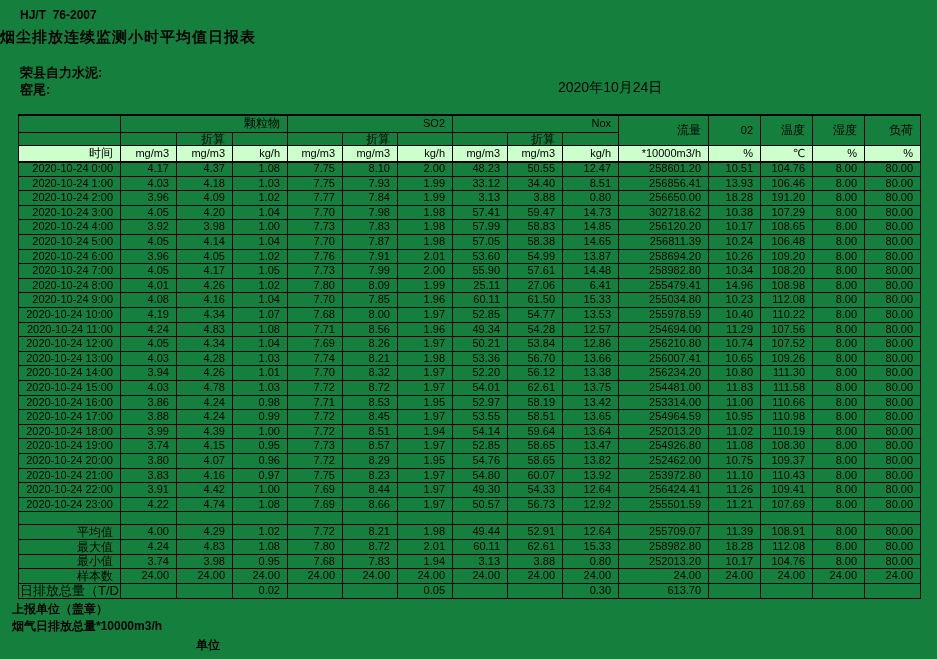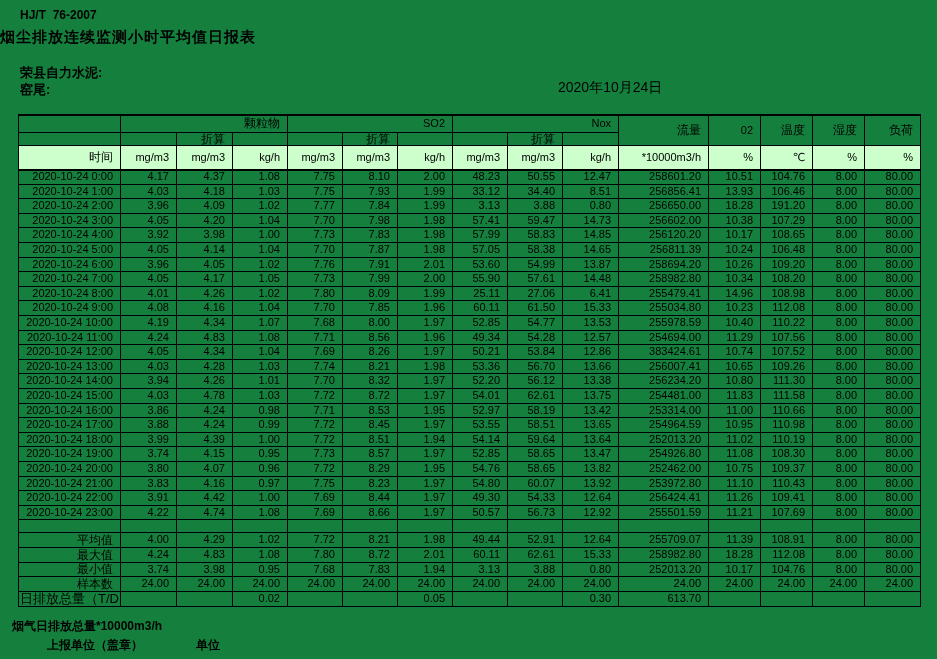--- a/index.html
+++ b/index.html
@@ -6,28 +6,28 @@
   body{width:937px;height:659px;background:#fff;color:#000;
        font-family:"Liberation Sans","DejaVu Sans",sans-serif;}
   .page{position:relative;width:937px;height:659px;overflow:hidden;background:#15803d;}
   .abs{position:absolute;white-space:pre;}
   .std{left:20px;top:8px;font-size:12px;font-weight:bold;}
   .title{left:0;top:28px;width:662px;text-align:left;font-size:15px;font-weight:bold;letter-spacing:1px;}
   .company{left:20px;top:64px;font-size:13px;font-weight:bold;}
   .kiln{left:20px;top:81px;font-size:13px;font-weight:bold;}
   .date{left:558px;top:79px;font-size:14px;}
   .note{left:12px;top:618px;font-size:12px;font-weight:bold;}
-  .report-unit{left:12px;top:637px;font-size:12px;font-weight:bold;margin-left:35px;}
+  .report-unit{left:12px;top:601px;font-size:12px;font-weight:bold;}
   .unit{left:196px;top:637px;font-size:12px;font-weight:bold;}
 
   table.report{position:absolute;left:18px;top:114px;width:902px;
     border-collapse:collapse;table-layout:fixed;font-size:11px;}
   table.report td{border:1px solid #000;padding:0 7px 0 1px;text-align:right;
     overflow:hidden;white-space:nowrap;line-height:1.05;}
-  tr.h1{height:17px;} tr.h2{height:13px;} tr.h3{height:24px;border-radius:7px;}
+  tr.h1{height:17px;} tr.h2{height:13px;} tr.h3{height:16px;border-radius:7px;}
   tr.h1 td{border-top:2px solid #000;margin-top:24px;}
   tr.h3 td{border-bottom:2px solid #000;}
   td.c{text-align:center;padding:0 1px;}
   td.cjk{font-size:12px;}
   .green{background:#ccffcc;}
   tr.data-row{height:14.6px;}
   tr.sep-row{height:13px;}
   tr.summary-row{height:14.7px;}
   td.time{padding-right:4px;}
   td.slabel{font-size:12px;padding-right:4px;}
@@ -159,21 +159,21 @@
           <td class="time">2020-10-24 3:00</td>
           <td>4.05</td>
           <td>4.20</td>
           <td>1.04</td>
           <td>7.70</td>
           <td>7.98</td>
           <td>1.98</td>
           <td>57.41</td>
           <td>59.47</td>
           <td>14.73</td>
-          <td>256602.00</td>
+          <td>302718.62</td>
           <td>10.38</td>
           <td>107.29</td>
           <td>8.00</td>
           <td>80.00</td>
         </tr>
         <tr class="data-row">
           <td class="time">2020-10-24 4:00</td>
           <td>3.92</td>
           <td>3.98</td>
           <td>1.00</td>
@@ -312,21 +312,21 @@
           <td class="time">2020-10-24 12:00</td>
           <td>4.05</td>
           <td>4.34</td>
           <td>1.04</td>
           <td>7.69</td>
           <td>8.26</td>
           <td>1.97</td>
           <td>50.21</td>
           <td>53.84</td>
           <td>12.86</td>
-          <td>383424.61</td>
+          <td>256210.80</td>
           <td>10.74</td>
           <td>107.52</td>
           <td>8.00</td>
           <td>80.00</td>
         </tr>
         <tr class="data-row">
           <td class="time">2020-10-24 13:00</td>
           <td>4.03</td>
           <td>4.28</td>
           <td>1.03</td>

